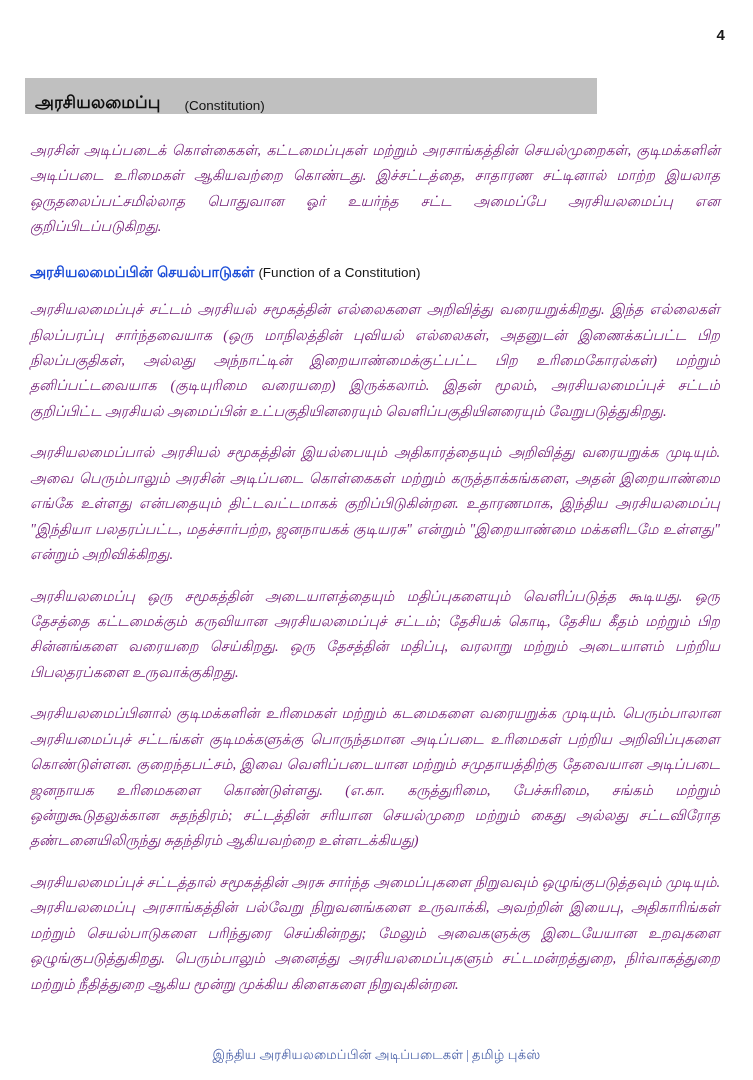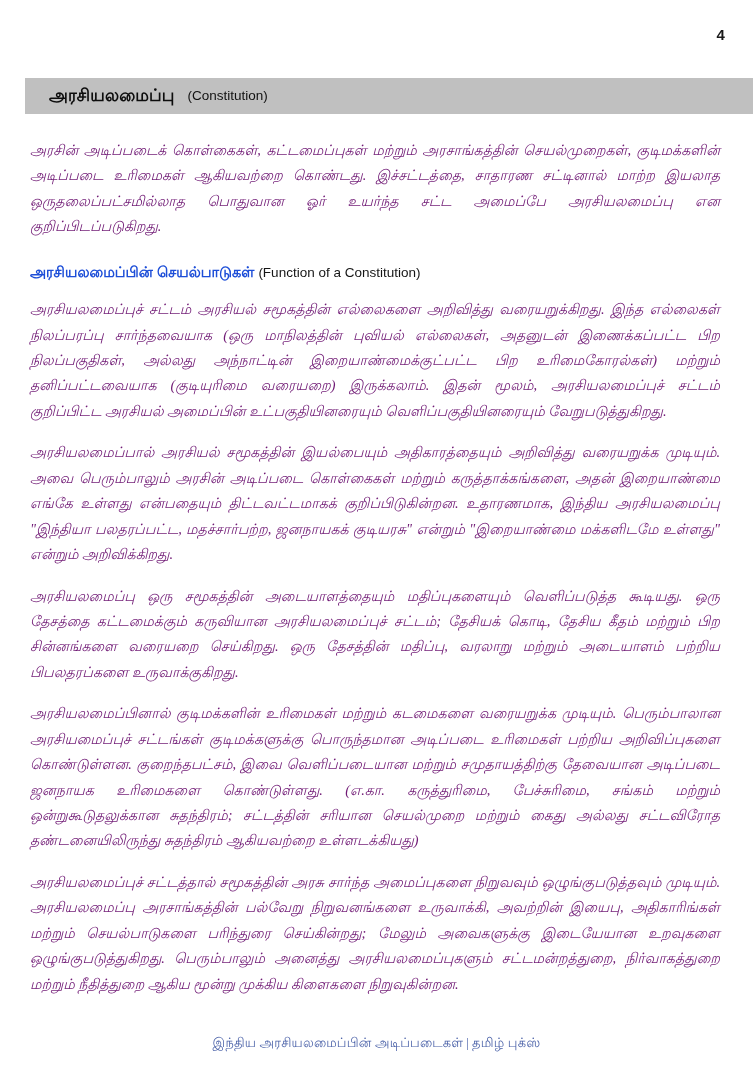--- a/index.html
+++ b/index.html
@@ -43,40 +43,40 @@
     position: absolute;
     left: 25px;
     top: 78px;
     width: 700px;
   }
 
   
   .title-bar {
     background: #c0c0c0;
     height: 36px;
-    width: 729px;
+    width: 572px;
     display: flex;
-    align-items: center;
-    padding-left: 24px;
+    align-items: flex-end;
+    padding-left: 10px;
     box-sizing: border-box;
     margin-bottom: 24px;
   }
   .title-ta {
     font-family: "Liberation Sans", "DejaVu Sans", sans-serif;
     font-size: 17px;
     font-weight: 700;
     color: #0d0d0d;
     letter-spacing: 0.1px;
   }
   .title-en {
     font-family: "Liberation Sans", "DejaVu Sans", sans-serif;
     font-size: 13.5px;
     font-weight: 400;
     color: #111111;
-    margin-left: 13px;
+    margin-left: 24px;
     padding-bottom: 1px;
   }
 
   
   .para {
     font-family: "Liberation Serif", "DejaVu Serif", serif;
     font-size: 14.3px;
     line-height: 1.78;
     text-align: justify;
     text-justify: inter-word;
@@ -107,21 +107,21 @@
     font-size: 13.5px;
     font-weight: 400;
     color: #151515;
   }
 
   
   .footer {
     position: absolute;
     left: 0;
     right: 0;
-    bottom: 28px;
+    bottom: 16px;
     text-align: center;
     font-family: "Liberation Serif", "DejaVu Serif", serif;
     font-size: 13px;
     color: #4a61a8;
     letter-spacing: 0.2px;
   }
   .footer .sep {
     margin: 0 3px;
     color: #4a61a8;
   }

